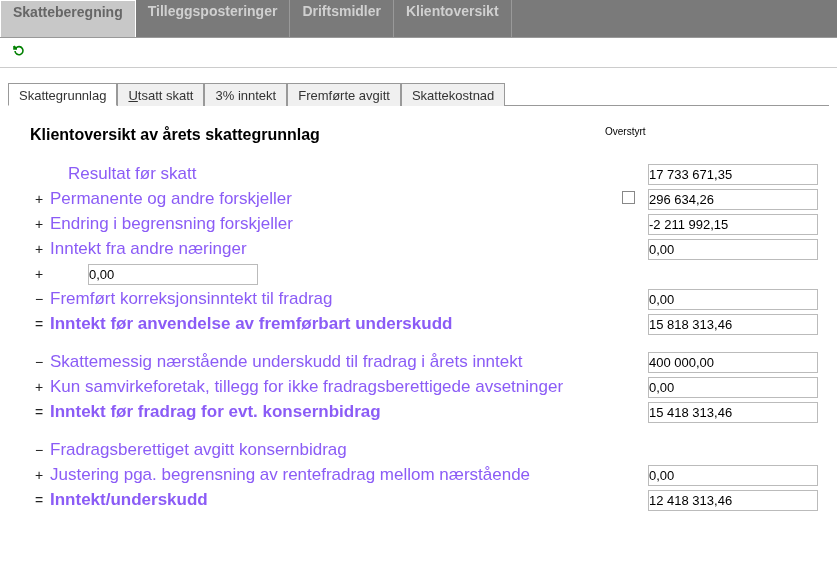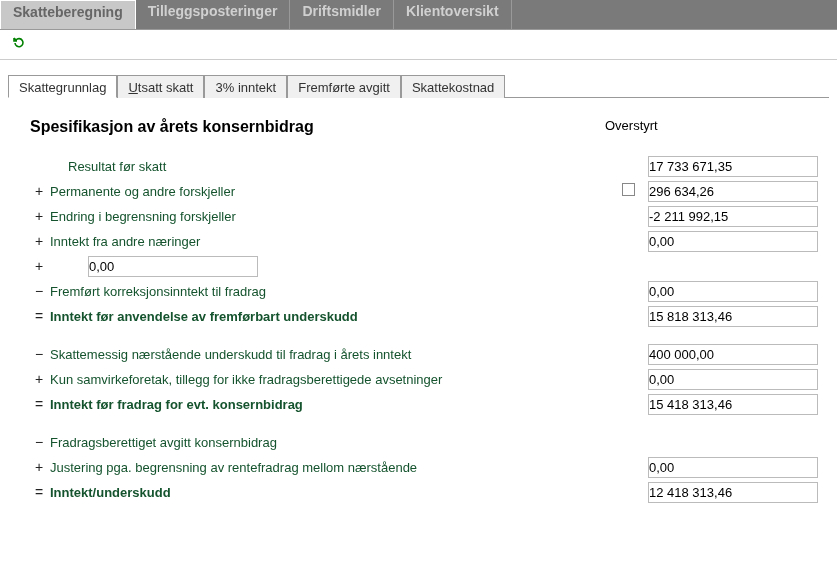--- a/index.html
+++ b/index.html
@@ -7,21 +7,21 @@
     margin: 0;
     font-family: Tahoma, Arial, sans-serif;
     font-size: 12px;
     background: #fff;
     color: #000;
     width: 837px;
   }
   .top-tabs {
     display: flex;
     background: #7a7a7a;
-    height: 30px;
+    height: 38px;
     border-bottom: 1px solid #999;
   }
   .top-tab {
     padding: 3px 12px;
     color: #d0d0d0;
     font-weight: bold;
     font-size: 14px;
     border-right: 1px solid #999;
     cursor: pointer;
   }
@@ -72,21 +72,21 @@
   .section-title {
     font-weight: bold;
     font-size: 16px;
     margin-bottom: 18px;
     color: #000;
   }
   .overstyrt-label {
     position: absolute;
     left: 575px;
     top: 0;
-    font-size: 13px;
+    font-size: 10px;
     color: #000;
   }
   .title-row {
     position: relative;
   }
   .rows { margin-top: 8px; }
   .row {
     display: flex;
     align-items: center;
     height: 24px;
@@ -94,22 +94,22 @@
   }
   .row.gap-before { margin-top: 14px; }
   .op {
     width: 18px;
     text-align: center;
     font-size: 14px;
     color: #222;
   }
   .label {
     flex: 0 0 560px;
-    font-size: 13px;
-    color: #14532d;
+    font-size: 17px;
+    color: #8b5cf6;
     padding-left: 2px;
   }
   .row.first .label { padding-left: 20px; }
   .label.bold { font-weight: bold; }
   .chk-col {
     width: 40px;
     text-align: center;
   }
   .chk {
     width: 13px;
@@ -150,21 +150,21 @@
 <div class="sub-tabs">
   <div class="sub-tab active">Skattegrunnlag</div>
   <div class="sub-tab"><span class="ul">U</span><span>tsatt skatt</span></div>
   <div class="sub-tab">3% inntekt</div>
   <div class="sub-tab">Fremførte avgitt</div>
   <div class="sub-tab">Skattekostnad</div>
 </div>
 
 <div class="content">
   <div class="title-row">
-    <div class="section-title">Spesifikasjon av årets konsernbidrag</div>
+    <div class="section-title">Klientoversikt av årets skattegrunnlag</div>
     <div class="overstyrt-label">Overstyrt</div>
   </div>
 
   <div class="rows">
 
     <div class="row first">
       <div class="op"></div>
       <div class="label">Resultat før skatt</div>
       <div class="chk-col"></div>
       <div class="val">17 733 671,35</div>

